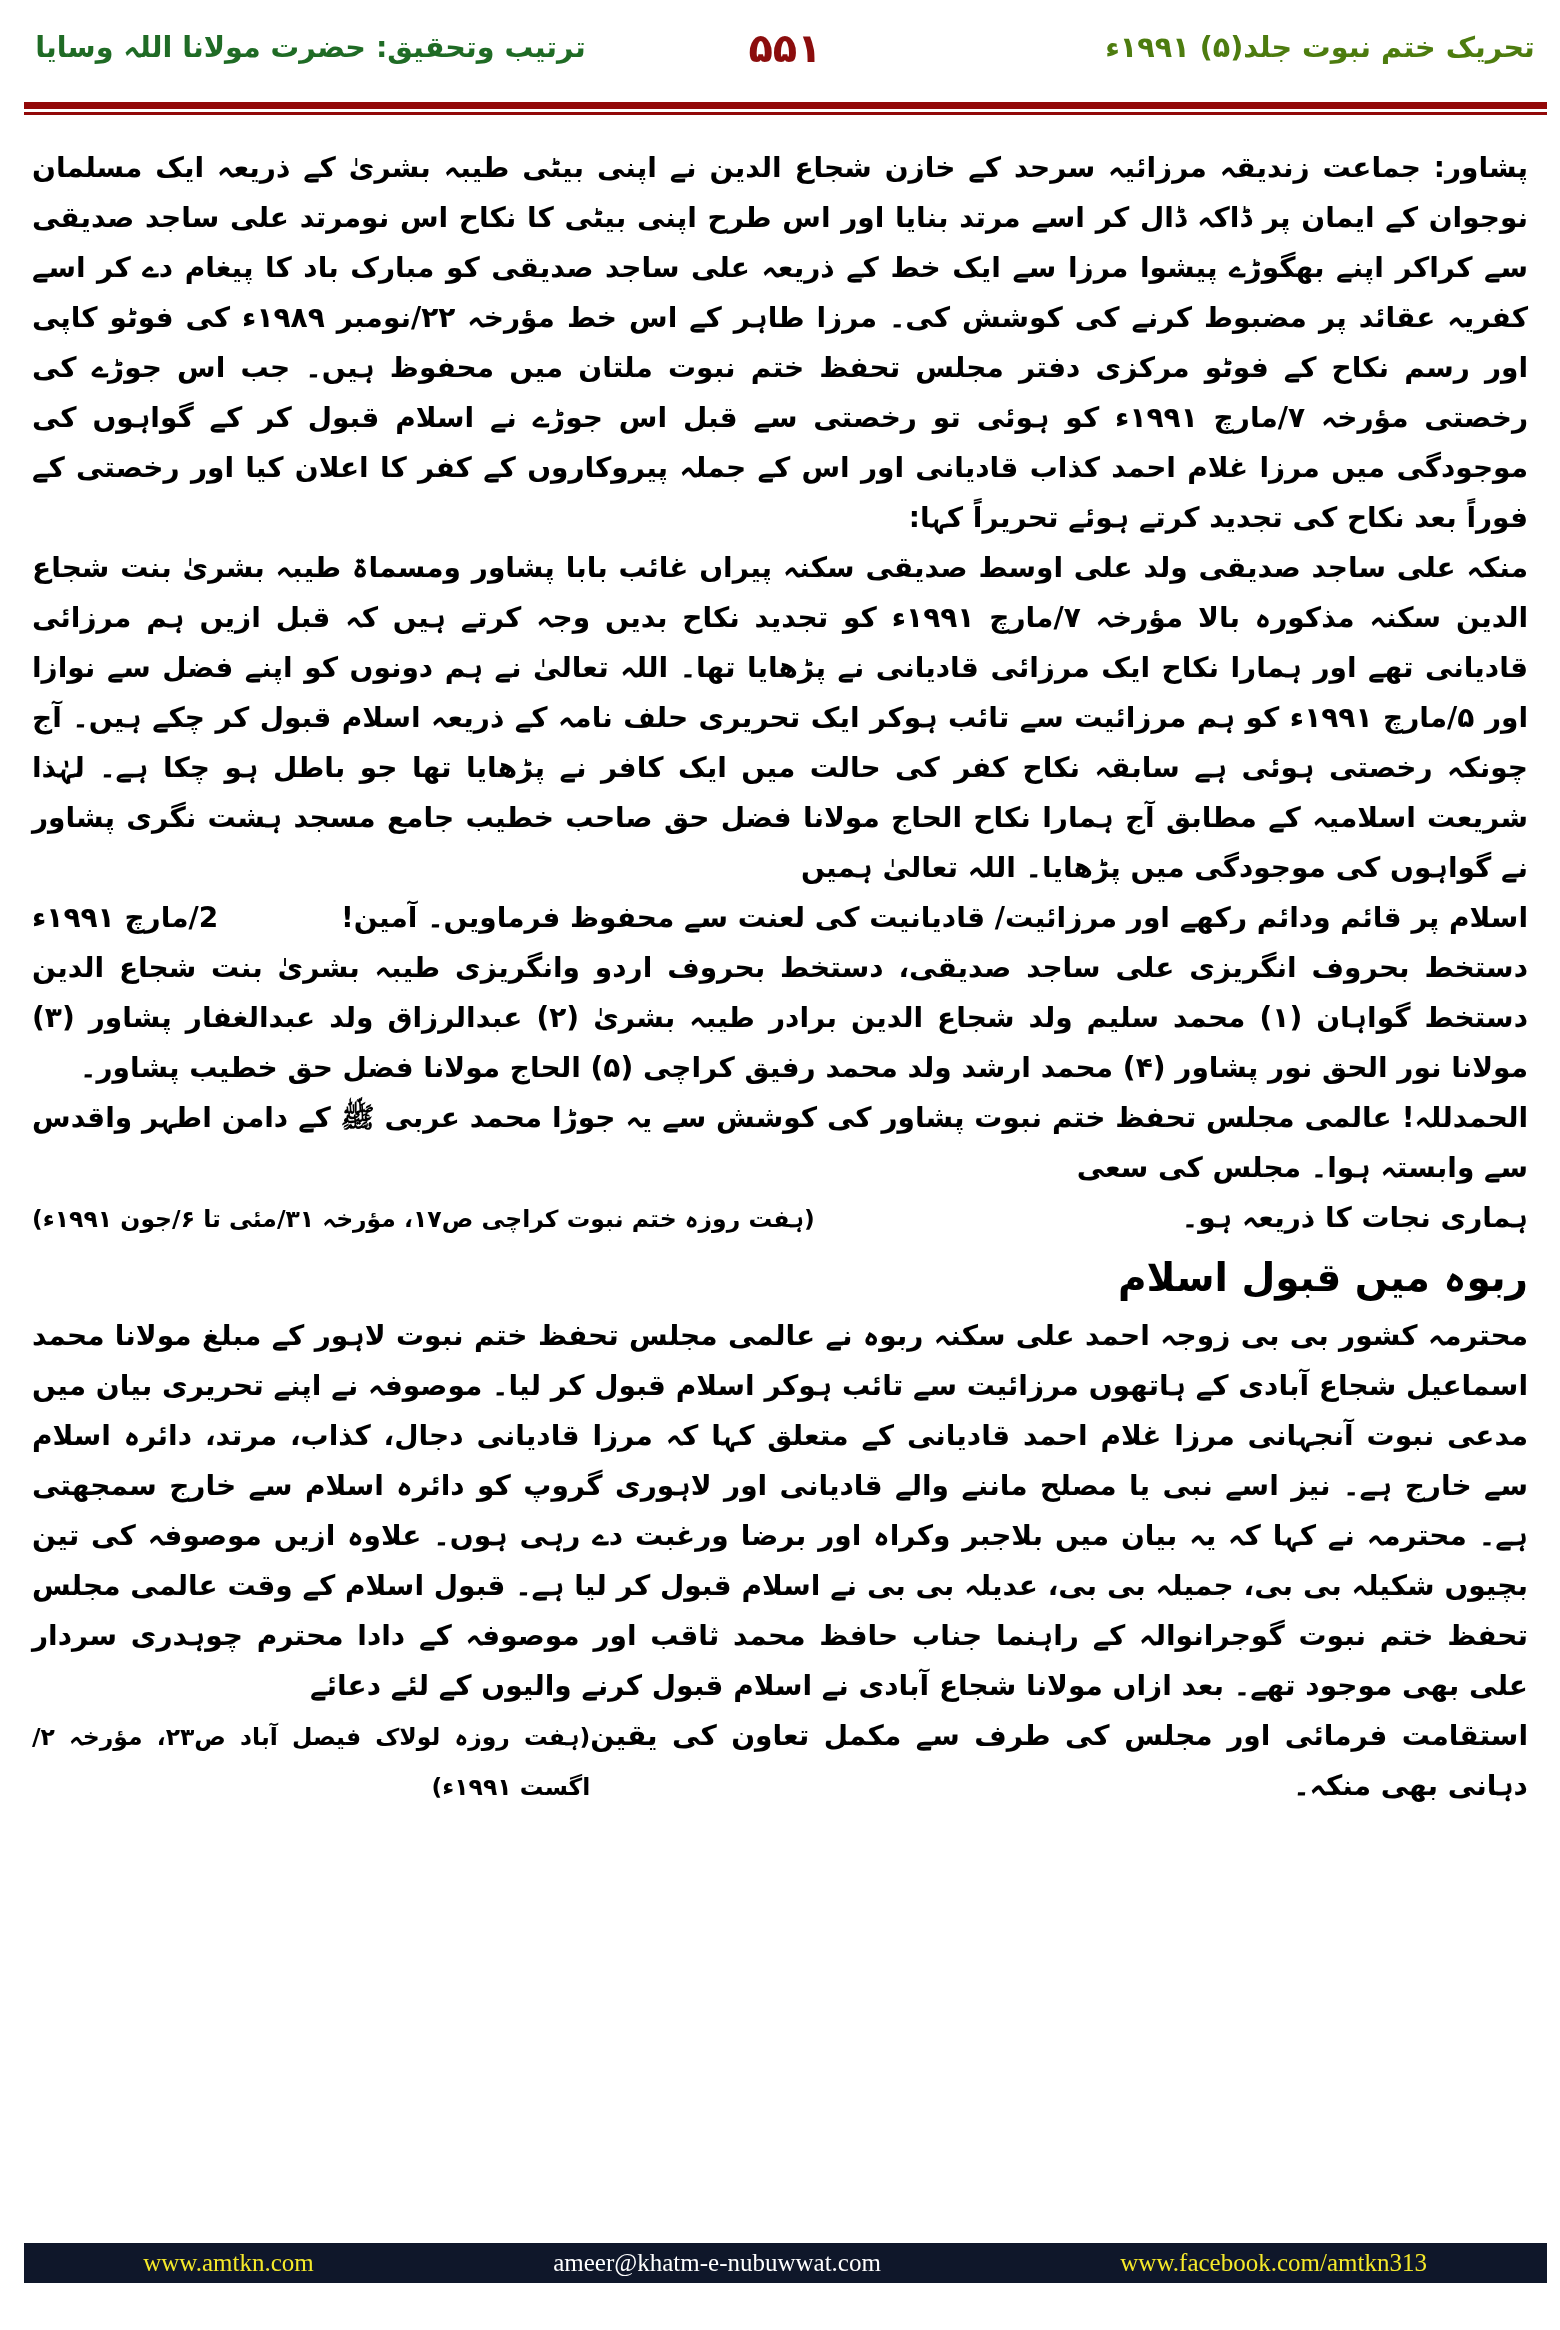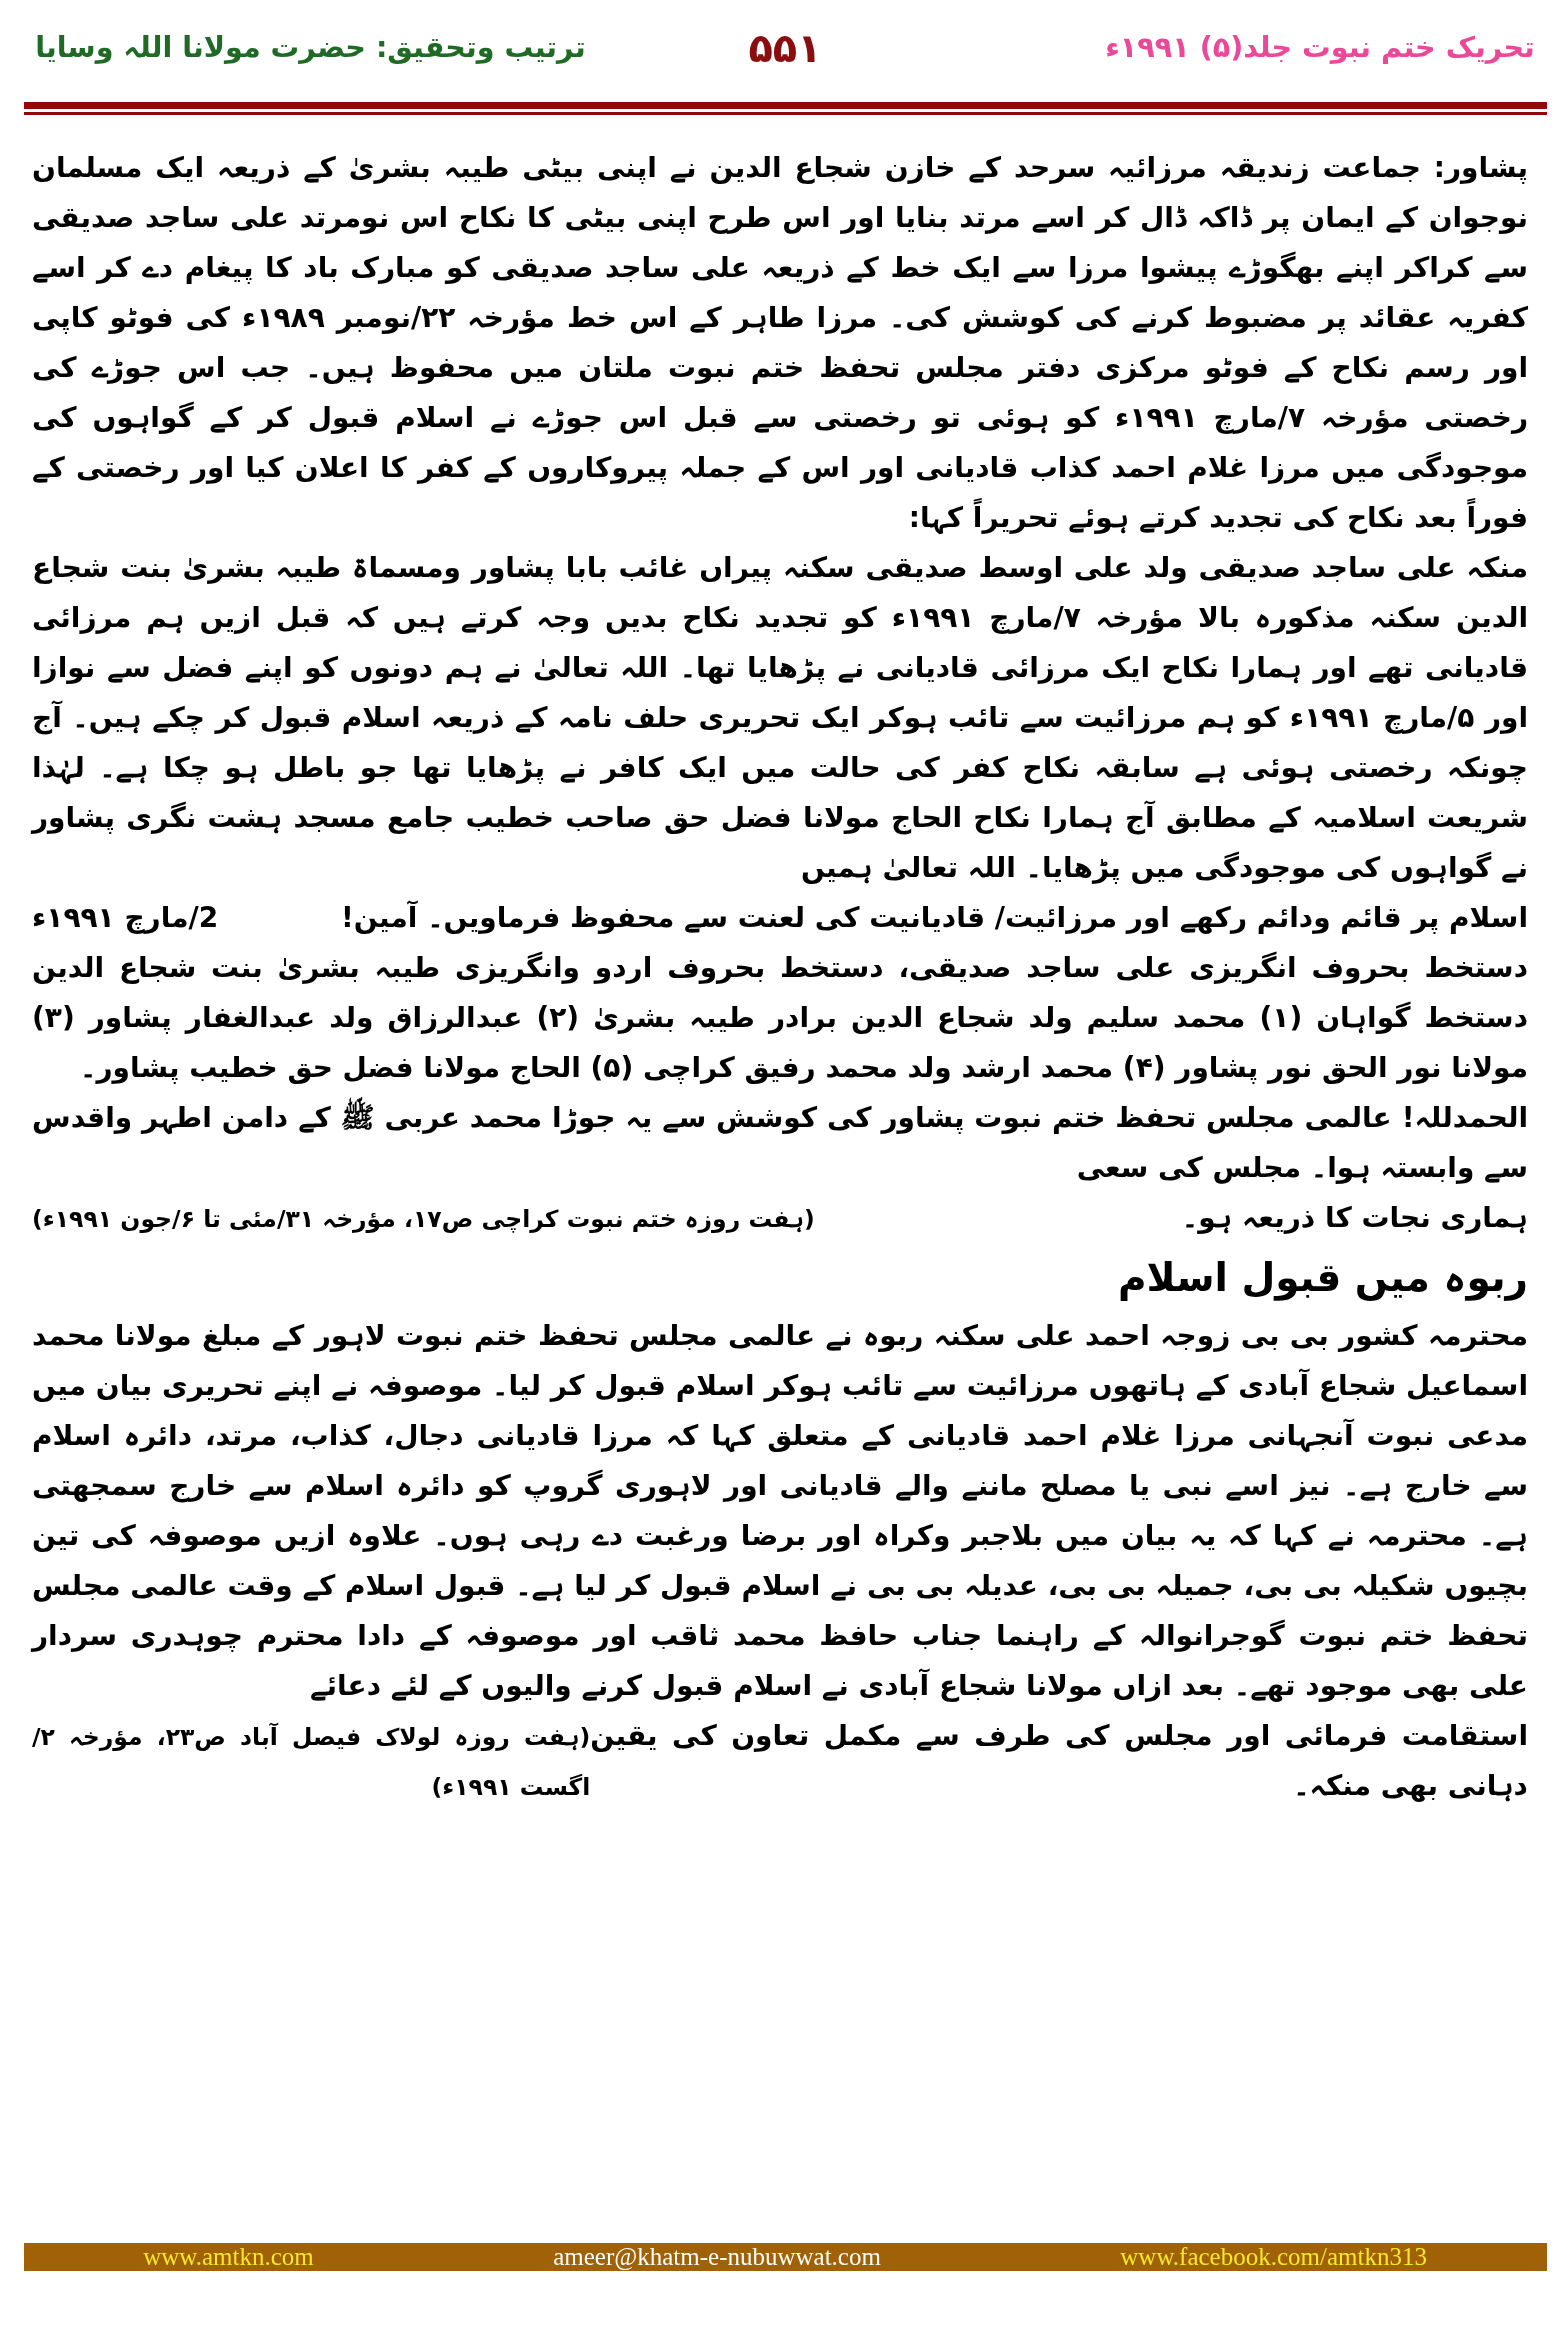--- a/index.html
+++ b/index.html
@@ -1,32 +1,32 @@
 <!DOCTYPE html>
 <html style="font-size:13.4px"><head>
   <meta charset="utf-8">
   <style>
     html, body { margin: 0; padding: 0; background: #ffffff; }
     body { width: 1560px; height: 2330px; position: relative; overflow: hidden;
            font-family: "DejaVu Sans", sans-serif; color: #000; }
     .header { position: absolute; left: 23.5px; right: 13.4px; top: 25px; height: 50px; }
-    .hdr-right { position: absolute; right: 11.8px; top: 5px; color: #ec4899; font-size: 28.6px; font-weight: bold; direction: rtl; }
+    .hdr-right { position: absolute; right: 11.8px; top: 5px; color: #4d7c0f; font-size: 28.6px; font-weight: bold; direction: rtl; }
     .hdr-left { position: absolute; left: 11.8px; top: 5px; color: #1f6b25; font-size: 28.6px; font-weight: bold; direction: rtl; }
     .hdr-page { position: absolute; left: 0; right: 0; top: 0; text-align: center; color: #8b0d0d; font-size: 40px; font-weight: bold; direction: rtl; }
     .rule-thick { position: absolute; left: 23.5px; right: 13.4px; top: 102px; height: 6.7px; background: #920808; }
     .rule-thin { position: absolute; left: 23.5px; right: 13.4px; top: 112px; height: 2.5px; background: #920808; }
 
     .content { position: absolute; left: 32px; right: 32px; top: 143px; direction: rtl; text-align: justify; }
     .title { font-size: 44px; font-weight: bold; line-height: 76px; text-align: right; margin: 0; }
     .subtitle { font-size: 39px; font-weight: bold; line-height: 67px; text-align: right; margin: 0; }
     p.body { font-size: 28px; font-weight: bold; line-height: 50px; margin: 0; text-align-last: right; }
     .row { display: flex; justify-content: space-between; align-items: baseline; font-size: 28px; font-weight: bold; line-height: 50px; }
     .cite { font-size: 23.5px; font-weight: bold; }
 
-    .footer { position: absolute; left: 23.5px; right: 13.4px; top: 2243px; height: 28px; background: #a16207;
+    .footer { position: absolute; left: 23.5px; right: 13.4px; top: 2243px; height: 40px; background: #0f172a;
               display: flex; justify-content: space-around; align-items: center;
               font-family: "Liberation Serif", serif; font-size: 25px; }
     .f-yellow { color: #f5e92a; }
     .f-white { color: #ffffff; }
   </style>
 </head>
 <body>
 
 <div class="header">
   <div class="hdr-right">تحریک ختم نبوت جلد(۵) ۱۹۹۱ء</div>

